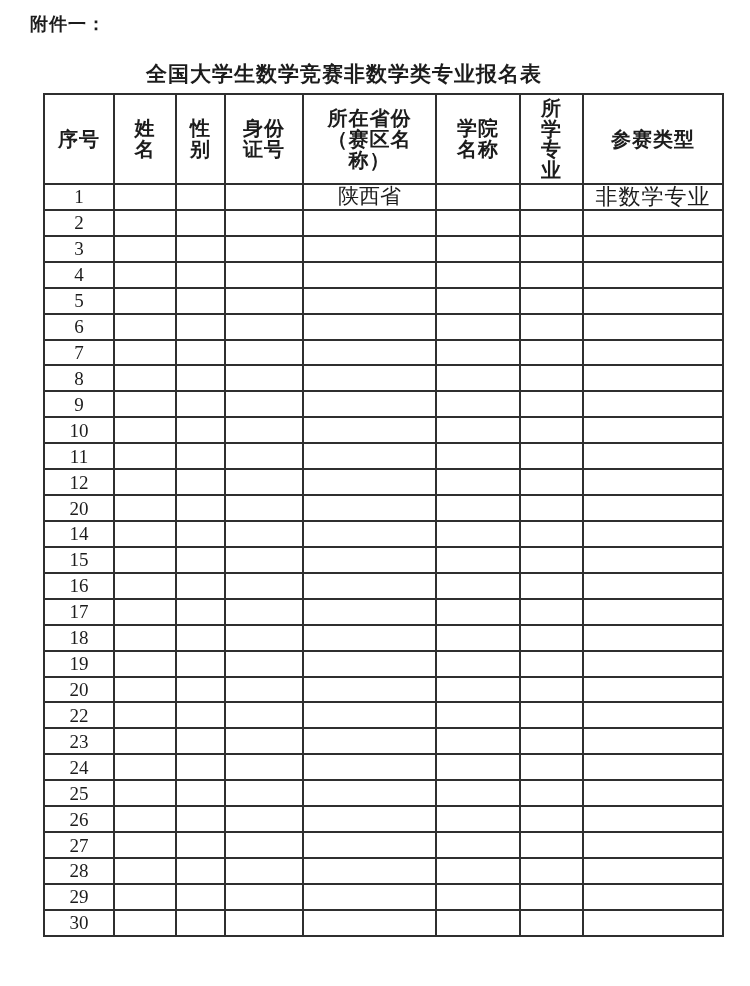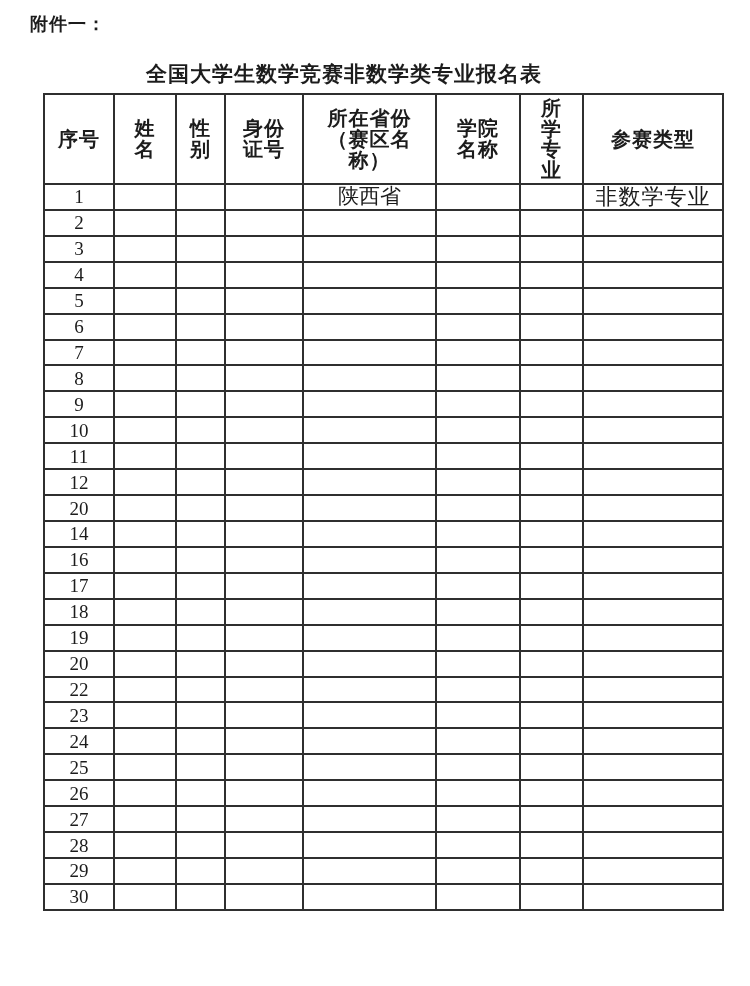--- a/index.html
+++ b/index.html
@@ -264,20 +264,30 @@
         <td class="col-0">14</td>
         <td class="col-1"></td>
         <td class="col-2"></td>
         <td class="col-3"></td>
         <td class="col-4"></td>
         <td class="col-5"></td>
         <td class="col-6"></td>
         <td class="col-7"></td>
       </tr>
       <tr>
+        <td class="col-0">15</td>
+        <td class="col-1"></td>
+        <td class="col-2"></td>
+        <td class="col-3"></td>
+        <td class="col-4"></td>
+        <td class="col-5"></td>
+        <td class="col-6"></td>
+        <td class="col-7"></td>
+      </tr>
+      <tr>
         <td class="col-0">16</td>
         <td class="col-1"></td>
         <td class="col-2"></td>
         <td class="col-3"></td>
         <td class="col-4"></td>
         <td class="col-5"></td>
         <td class="col-6"></td>
         <td class="col-7"></td>
       </tr>
       <tr>

